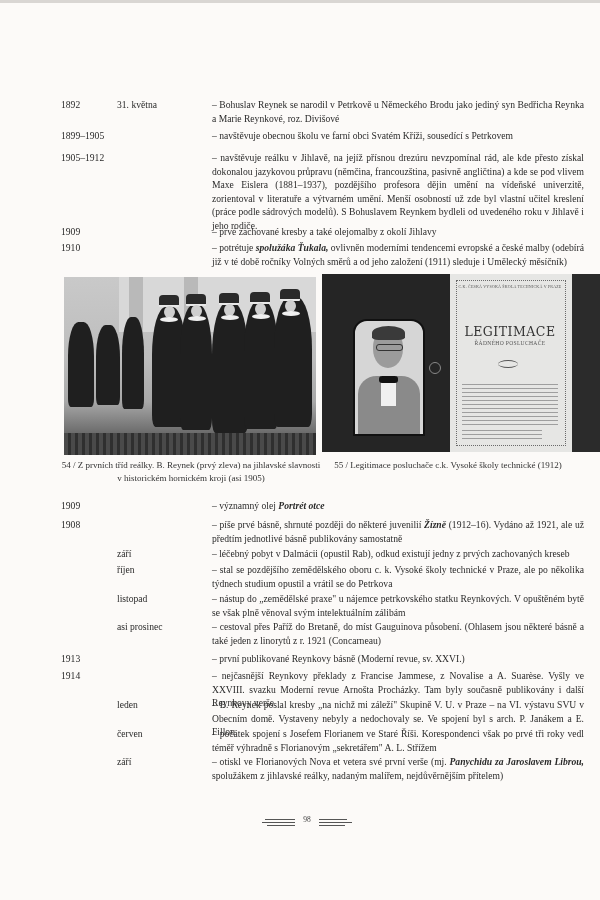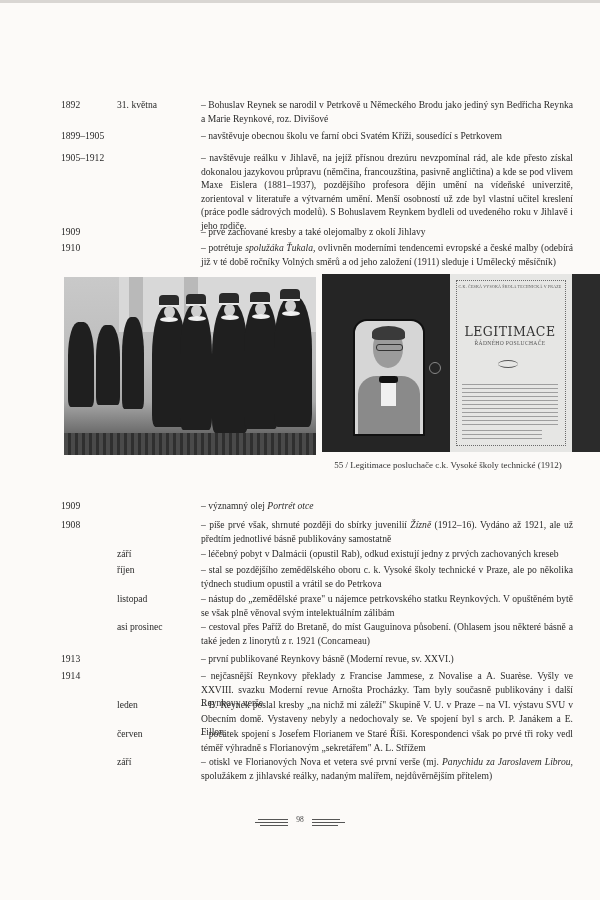--- a/index.html
+++ b/index.html
@@ -8,22 +8,22 @@
       background: #fcfaf8;
       font-family: "Liberation Serif", "DejaVu Serif", serif;
       color: #2a2a2a;
       position: relative;
     }
     .topshade { position: absolute; left: 0; top: 0; width: 600px; height: 3px; background: #d9d6d3; }
     .page { position: absolute; left: 0; top: 0; width: 600px; height: 900px; }
     .row { position: absolute; left: 0; width: 600px; font-size: 9.6px; line-height: 13.6px; }
     .yr { position: absolute; left: 61px; top: 0; width: 48px; white-space: nowrap; }
     .sub { position: absolute; left: 117px; top: 0; width: 80px; white-space: nowrap; }
-    .desc { position: absolute; left: 201px; top: 0; width: 372px; text-align: justify; }
-    .desc i { font-style: italic; }
+    .desc { position: absolute; left: 212px; top: 0; width: 372px; text-align: justify; }
+    .desc i { font-style: italic; font-weight: bold; }
 
     .fig { position: absolute; overflow: hidden; background: #777; }
     .fig1 { left: 64px; top: 277px; width: 252px; height: 178px;
       background: linear-gradient(180deg, #c9c9c9 0%, #bdbdbd 45%, #a8a8a8 70%, #6a6a6a 88%, #3e3e3e 100%); }
     .fig2 { left: 322px; top: 274px; width: 288px; height: 178px; background: #2b2b2b; }
 
     
     .wall { position: absolute; left: 55px; top: 0; width: 197px; height: 55px; background: #d8d8d8; }
     .pillar { position: absolute; top: 0; width: 14px; height: 70px; background: #b9b9b9; }
     .person { position: absolute; background: #1f1f1f; border-radius: 40% 40% 10% 10%; }
@@ -51,21 +51,21 @@
     .doc-orn { position: absolute; left: 48px; top: 86px; width: 20px; height: 6px; border-top: 1px solid #555; border-bottom: 1px solid #555; border-radius: 50%; }
     .doc-text { position: absolute; left: 12px; top: 110px; width: 96px; height: 42px;
       background: repeating-linear-gradient(180deg, #8d8d8d 0 1px, transparent 1px 4px); opacity: 0.8; }
     .doc-text2 { position: absolute; left: 12px; top: 156px; width: 80px; height: 10px;
       background: repeating-linear-gradient(180deg, #8d8d8d 0 1px, transparent 1px 4px); opacity: 0.8; }
 
     .caption { position: absolute; font-size: 9px; line-height: 13px; text-align: center; color: #333; }
     .cap1 { left: 60px; top: 459px; width: 262px; }
     .cap2 { left: 322px; top: 459px; width: 252px; }
 
-    .folio { position: absolute; left: 250px; top: 812px; width: 100px; height: 20px; }
+    .folio { position: absolute; left: 257px; top: 812px; width: 100px; height: 20px; }
     .rule { position: absolute; height: 1px; background: #555; }
     .folio-num { position: absolute; left: 40px; top: 3px; width: 20px; text-align: center; font-size: 7.5px; color: #444; }
   </style>
 </head>
 <body>
 
 <div class="topshade"></div>
 
 <div class="page">
 
@@ -115,20 +115,21 @@
     <div class="face" style="left:160px;top:27px"></div>
     <div class="face" style="left:191px;top:26px"></div>
     <div class="face" style="left:221px;top:23px"></div>
     <div class="collar" style="left:96px;top:40px"></div>
     <div class="collar" style="left:124px;top:39px"></div>
     <div class="collar" style="left:157px;top:38px"></div>
     <div class="collar" style="left:188px;top:37px"></div>
     <div class="collar" style="left:218px;top:34px"></div>
     <div class="cobble"></div>
   </div>
+  <div class="caption cap1">54 / Z prvních tříd reálky. B. Reynek (prvý zleva) na jihlavské slavnosti v historickém hornickém kroji (asi 1905)</div>
 
   <div class="fig fig2">
     <div class="idframe">
       <div class="portrait">
         <div class="p-body"></div>
         <div class="p-shirt"></div>
         <div class="p-bow"></div>
         <div class="p-head"></div>
         <div class="p-hair"></div>
         <div class="p-glasses"></div>
@@ -146,21 +147,21 @@
     </div>
   </div>
   <div class="caption cap2">55 / Legitimace posluchače c.k. Vysoké školy technické (1912)</div>
 
   <div class="row" style="top:499px">
     <span class="yr">1909</span>
     <div class="desc"><span>– významný olej </span><i>Portrét otce</i></div>
   </div>
   <div class="row" style="top:518px">
     <span class="yr">1908</span>
-    <div class="desc"><span>– píše prvé však, shrnuté později do sbírky juvenilií </span><i>Žízně</i><span> (1912–16). Vydáno až 1921, ale už předtím jednotlivé básně publikovány samostatně</span></div>
+    <div class="desc"><span>– píše prvé básně, shrnuté později do některé juvenilií </span><i>Žízně</i><span> (1912–16). Vydáno až 1921, ale už předtím jednotlivé básně publikovány samostatně</span></div>
   </div>
   <div class="row" style="top:547px">
     <span class="sub">září</span>
     <div class="desc">– léčebný pobyt v Dalmácii (opustil Rab), odkud existují jedny z prvých zachovaných kreseb</div>
   </div>
   <div class="row" style="top:563px">
     <span class="sub">říjen</span>
     <div class="desc">– stal se pozdějšího zemědělského oboru c. k. Vysoké školy technické v Praze, ale po několika týdnech studium opustil a vrátil se do Petrkova</div>
   </div>
   <div class="row" style="top:592px">

